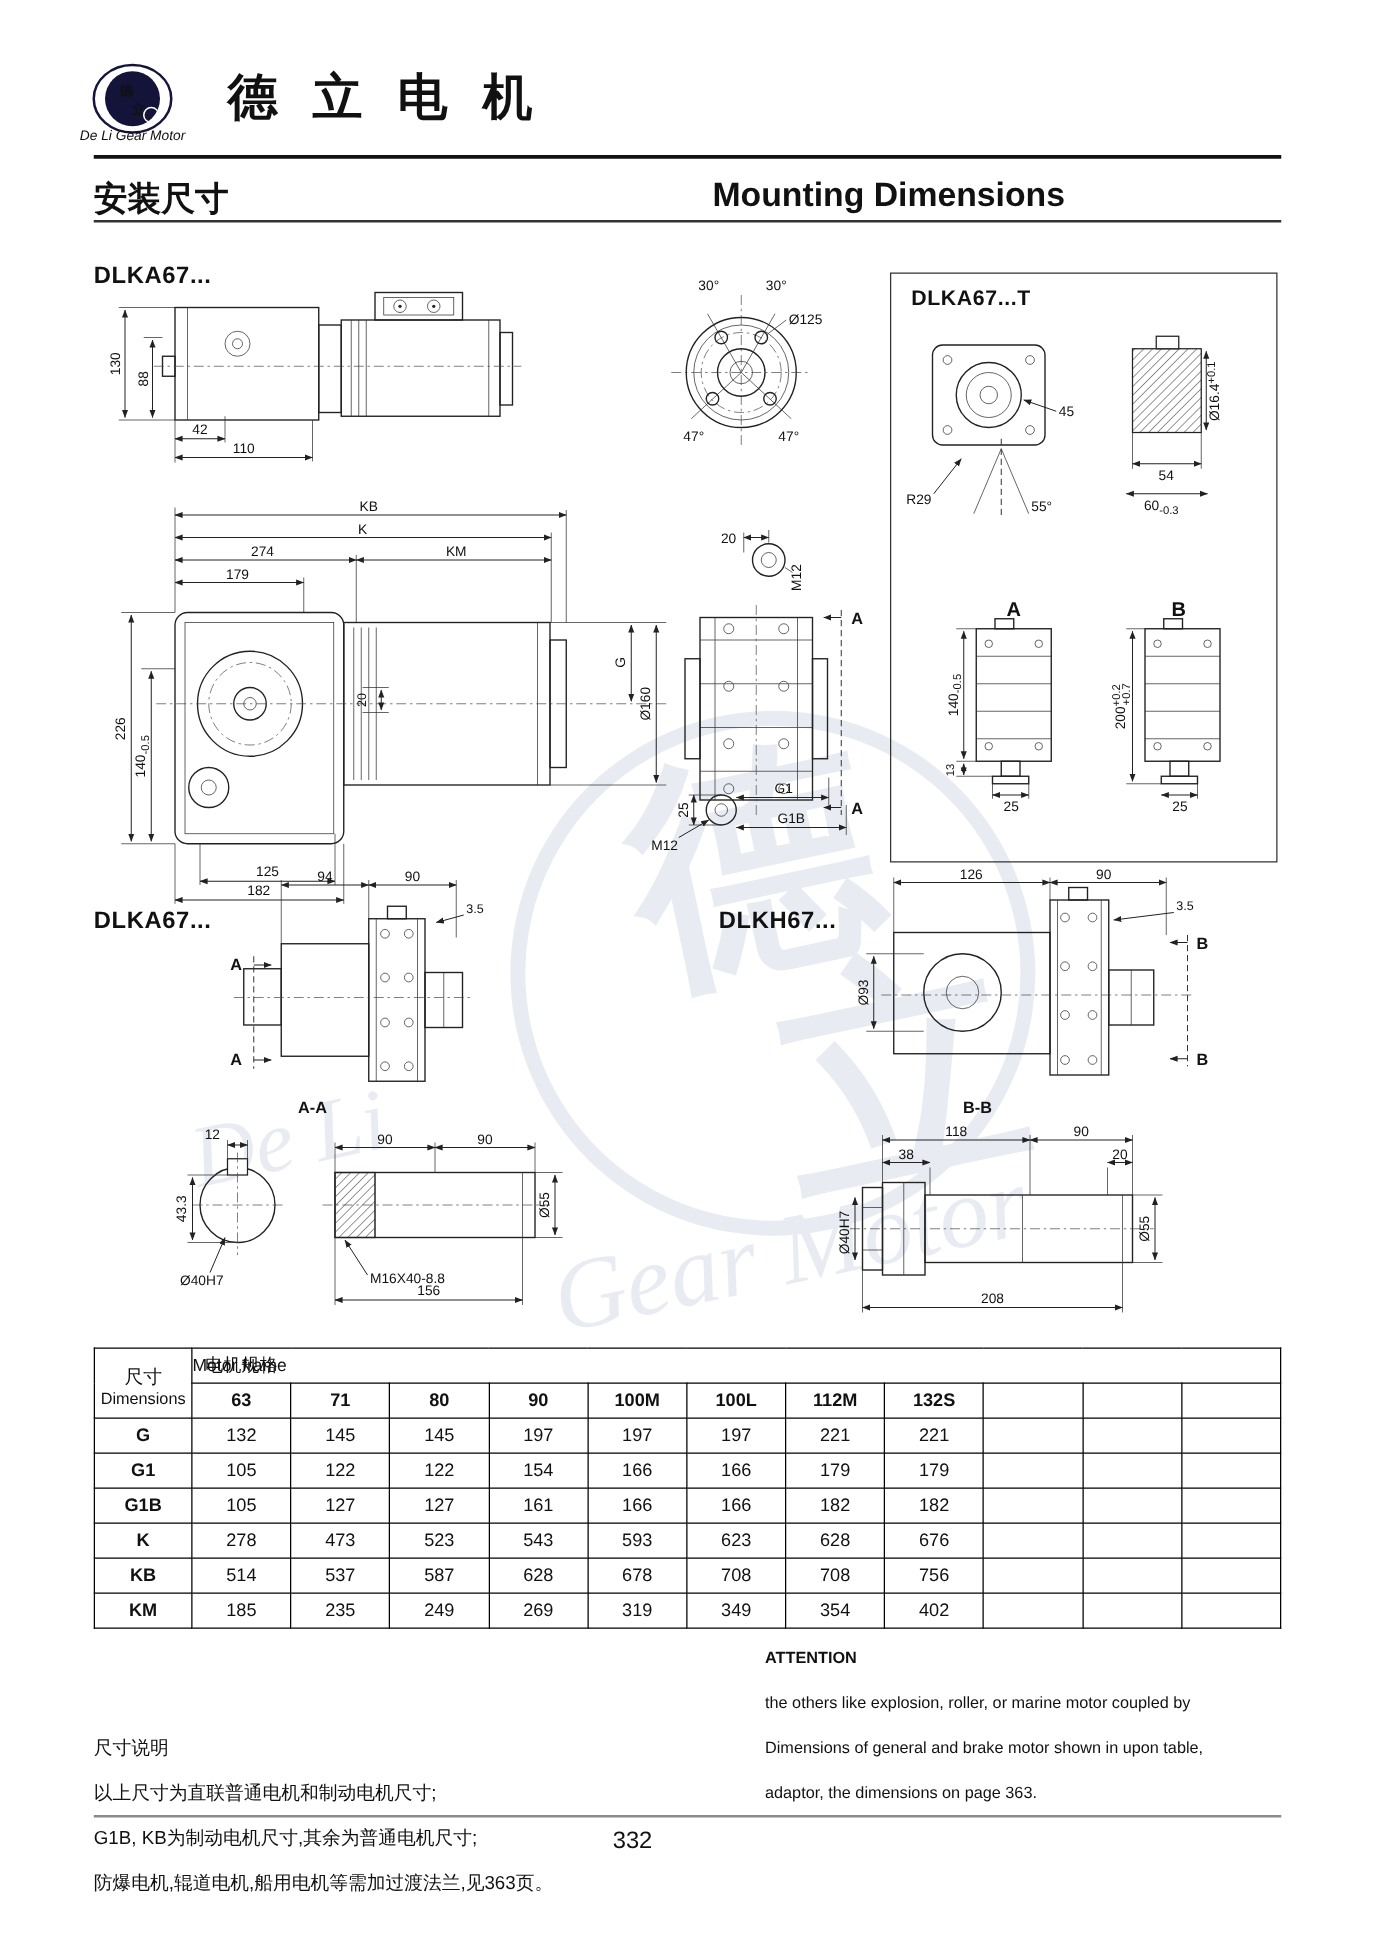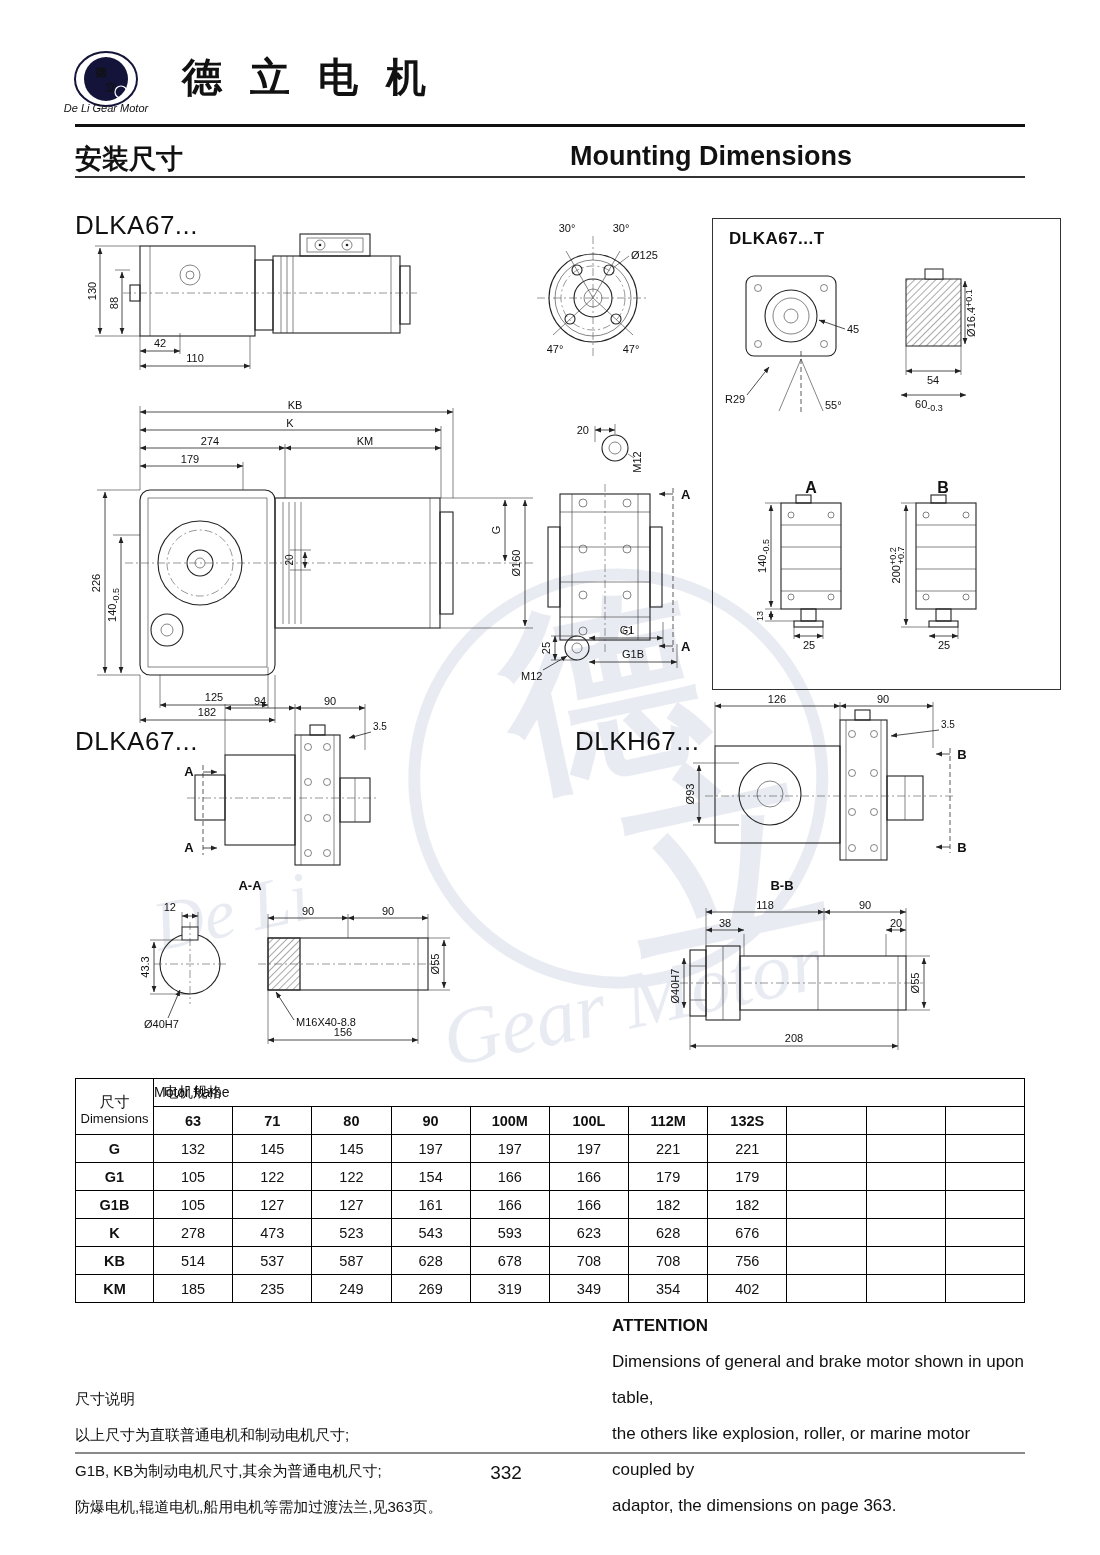--- a/index.html
+++ b/index.html
@@ -20,22 +20,22 @@
   .s9{font-size:9px}
   .s10{font-size:10px}
   .s13{font-size:13px;font-weight:bold}
   .s16{font-size:16px;font-weight:bold}
 
   .brand-title{position:absolute;left:182px;top:50px;font-family:"Liberation Serif",serif;
                font-weight:bold;font-size:40px;letter-spacing:9px}
   .rule-heavy{position:absolute;left:75px;width:950px;height:3px;background:#111}
   .rule-light{position:absolute;left:75px;width:950px;height:2px;background:#333}
   .sec-title{position:absolute;top:141px;font-size:27px;font-weight:bold}
-  .model{position:absolute;font-size:26px;font-weight:normal;letter-spacing:.5px;z-index:2}
-  .tbox{position:absolute;left:712px;top:218px;width:349px;height:472px;border:1.5px solid #333;z-index:1;background:transparent}
+  .model{position:absolute;font-size:19px;font-weight:bold;letter-spacing:.5px;z-index:2}
+  .tbox{position:absolute;left:712px;top:218px;width:310px;height:472px;border:1.5px solid #333;z-index:1;background:transparent}
   .tbox-title{position:absolute;left:16px;top:10px;font-size:17px;font-weight:bold;letter-spacing:.5px}
 
   .watermark{position:absolute;left:120px;top:545px;width:900px;height:590px;color:#d7dde9;
              opacity:.55;transform:rotate(-12deg);pointer-events:none;z-index:0;
              font-family:"Liberation Serif",serif}
   .wm-circle{position:absolute;left:300px;top:35px;width:420px;height:420px;border:12px solid currentColor;border-radius:50%}
   .wm-char1{position:absolute;left:415px;top:25px;font-size:195px;font-weight:bold}
   .wm-char2{position:absolute;left:495px;top:215px;font-size:195px;font-weight:bold}
   .wm-script1{position:absolute;left:25px;top:255px;font-size:70px;font-style:italic}
   .wm-script2{position:absolute;left:285px;top:420px;font-size:80px;font-style:italic}
@@ -47,21 +47,21 @@
   .dim-table .corner{height:54px}
   .corner-zh{font-size:15px;line-height:19px;padding-top:6px}
   .corner-en{font-size:13px;line-height:16px}
   .spec{position:relative;height:26px}
   .spec-zh{position:absolute;left:10px;top:4px;font-size:14.5px}
   .spec-en{position:absolute;left:0;right:0;top:5px;text-align:left;font-size:14px}
   .col-head{font-weight:bold;font-size:15px}
   .row-label{font-weight:bold;font-size:15px}
 
   .notes-zh{position:absolute;left:75px;top:1381px;width:500px;font-size:15px;line-height:36px;z-index:1}
-  .notes-en{position:absolute;left:612px;top:1308px;width:420px;font-size:17px;line-height:36px;z-index:1}
+  .notes-en{position:absolute;left:612px;top:1308px;width:420px;font-size:13px;line-height:36px;z-index:1}
   .notes-title{font-weight:bold}
   .notes-zh .nt{font-weight:normal}
   .page-number{position:absolute;left:0;top:1462px;width:1012px;text-align:center;font-size:19px}
   .footer-rule{position:absolute;left:75px;top:1452px;width:950px;height:1.5px;background:#8a8a8a}
 </style>
 </head>
 <body>
 
 <div class="page">
 
@@ -637,21 +637,21 @@
   </table>
 
   <div class="notes-zh">
     <div class="notes-title nt">尺寸说明</div>
     <div>以上尺寸为直联普通电机和制动电机尺寸;</div>
     <div>G1B, KB为制动电机尺寸,其余为普通电机尺寸;</div>
     <div>防爆电机,辊道电机,船用电机等需加过渡法兰,见363页。</div>
   </div>
   <div class="notes-en">
     <div class="notes-title">ATTENTION</div>
+    <div>the others like explosion, roller, or marine motor coupled by</div>
     <div>Dimensions of general and brake motor shown in upon table,</div>
-    <div>the others like explosion, roller, or marine motor coupled by</div>
     <div>adaptor, the dimensions on page 363.</div>
   </div>
 
   <div class="footer-rule"></div>
   <div class="page-number">332</div>
 
 </div>
 
 </body></html>

